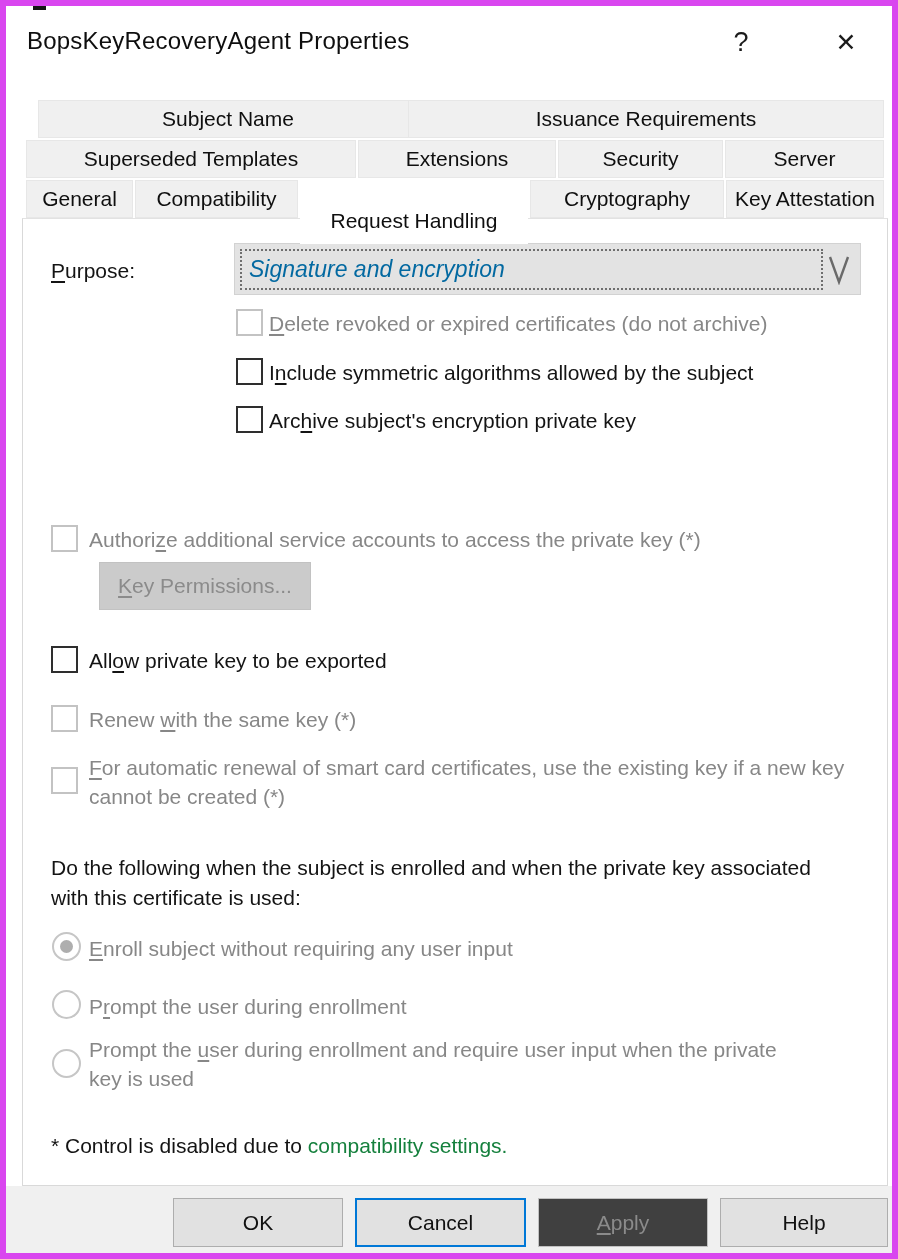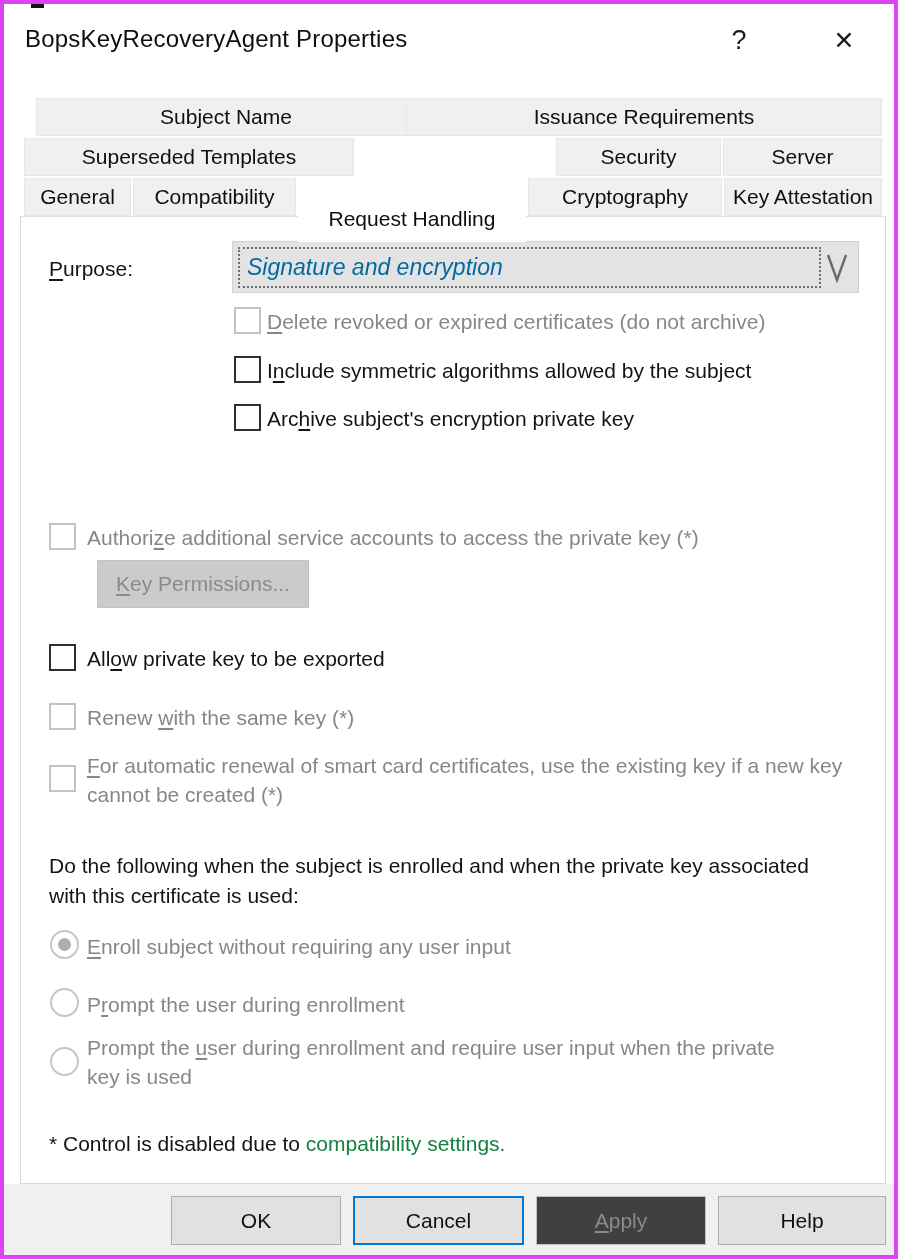--- a/index.html
+++ b/index.html
@@ -1,20 +1,20 @@
 <!DOCTYPE html>
 <html><head>
 <meta charset="utf-8">
 <style>
   * { margin:0; padding:0; box-sizing:border-box; }
   html,body { background:#bfbfbf; }
   body { font-family:"Liberation Sans", sans-serif; }
   .window {
     position:relative; width:898px; height:1259px;
-    background:#ffffff; border:4px solid #d946ef; overflow:hidden;
+    background:#ffffff; border:6px solid #d946ef; overflow:hidden;
   }
   .artifact { position:absolute; left:27px; top:0; width:13px; height:4px; background:#141414; }
   .titlebar-title { position:absolute; left:21px; top:21px; font-size:24px; color:#0e0e0e; letter-spacing:0.2px; }
   .cap-btn { position:absolute; top:16px; width:44px; height:40px; display:flex; align-items:center; justify-content:center; font-size:27px; color:#1b1b1b; font-weight:400; cursor:default; }
   .cap-help { left:713px; }
   .cap-close { left:818px; font-size:25px; }
 
   
   .tab { position:absolute; height:38px; background:#f0f0f0; border:1px solid #e7e7e7;
          display:flex; align-items:center; justify-content:center; font-size:21px; color:#0f0f0f; }
@@ -65,20 +65,21 @@
     <span>?</span>
   </div>
   <div class="cap-btn cap-close">
     <span>✕</span>
   </div>
 
   <div class="tab row1" style="left:32px;width:380px;">Subject Name</div>
   <div class="tab row1" style="left:402px;width:476px;">Issuance Requirements</div>
 
   <div class="tab row2" style="left:20px;width:330px;">Superseded Templates</div>
+  <div class="tab row2" style="left:352px;width:198px;">Extensions</div>
   <div class="tab row2" style="left:552px;width:165px;">Security</div>
   <div class="tab row2" style="left:719px;width:159px;">Server</div>
 
   <div class="tab row3" style="left:20px;width:107px;">General</div>
   <div class="tab row3" style="left:129px;width:163px;">Compatibility</div>
   <div class="tab active" style="left:294px;width:228px;margin-top:26px;">Request Handling</div>
   <div class="tab row3" style="left:524px;width:194px;">Cryptography</div>
   <div class="tab row3" style="left:720px;width:158px;">Key Attestation</div>
 
   <div class="pane"></div>

